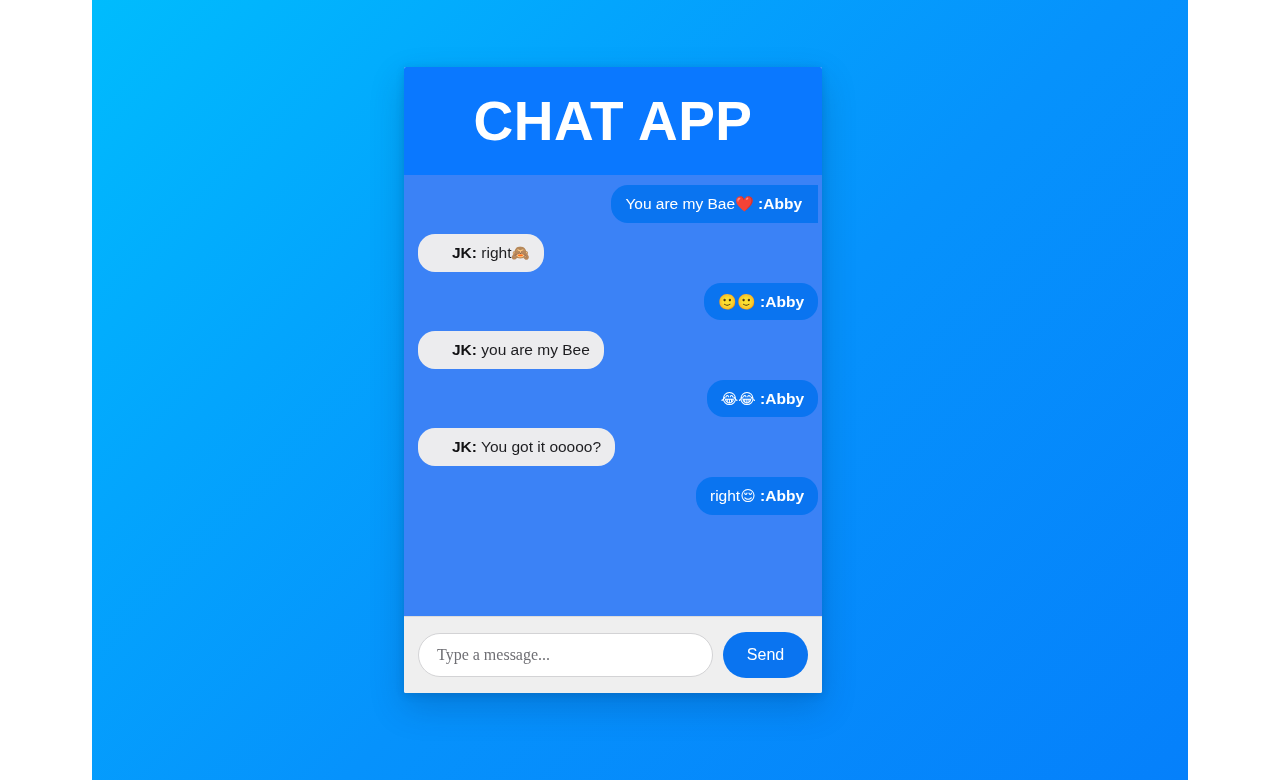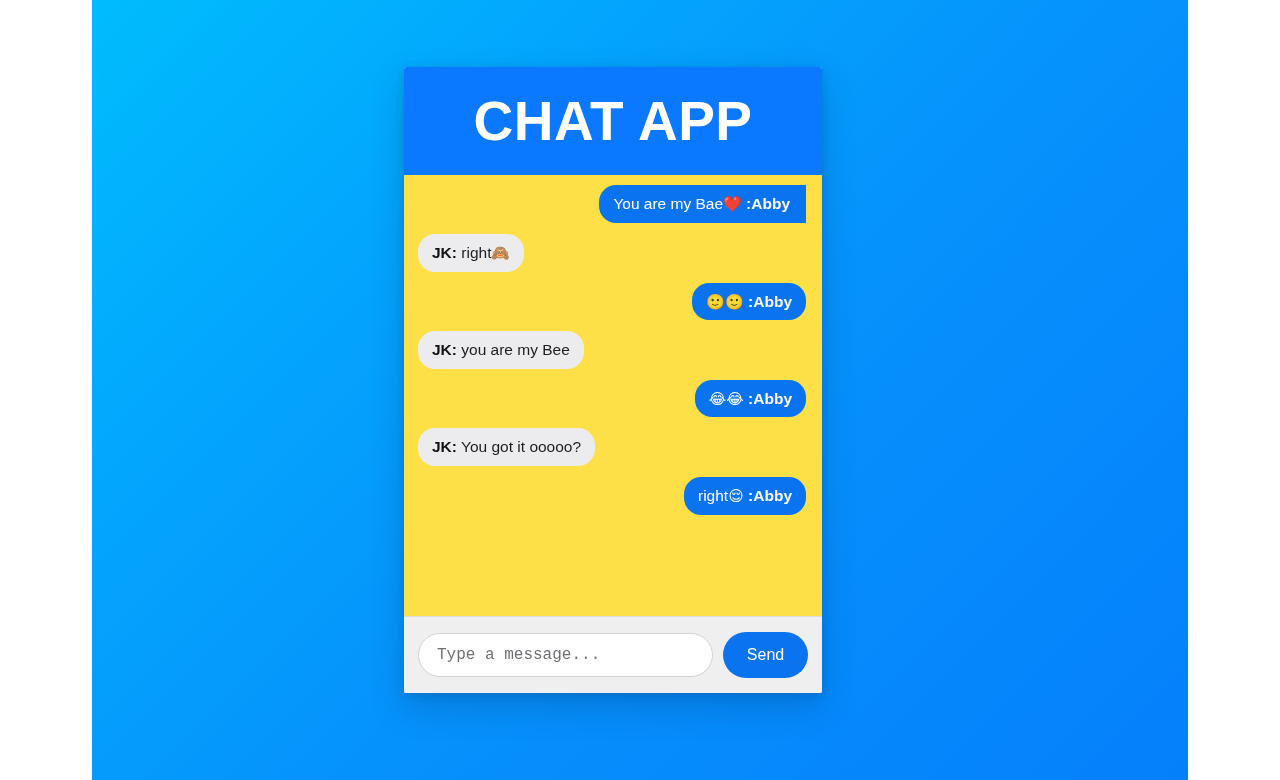--- a/index.html
+++ b/index.html
@@ -60,22 +60,22 @@
     font-size: 55px;
     font-weight: bold;
     letter-spacing: 0.5px;
     line-height: 1;
     font-family: "Liberation Sans", sans-serif;
   }
 
   
   .messages {
     flex: 1 1 auto;
-    background: #fde047;
-    padding: 10px 16px 6px 0;
+    background: #3b82f6;
+    padding: 10px 4px 6px 0;
     overflow: hidden;
     display: flex;
     flex-direction: column;
   }
 
   .msg-row {
     display: flex;
     padding: 0 0px;
     margin-bottom: 11px;
   }
@@ -92,20 +92,21 @@
   }
 
   .bubble.incoming {
     background: #ececee;
     color: #1d1d20;
     border-radius: 17px;
   }
   .bubble.incoming .sender {
     font-weight: bold;
     color: #121214;
+    margin-left: 20px;
   }
 
   .bubble.outgoing {
     background: #0a74f0;
     color: #ffffff;
     border-radius: 17px 17px 17px 17px;
   }
   .bubble.outgoing .sender {
     font-weight: bold;
     color: #ffffff;
@@ -135,21 +136,21 @@
   .message-input {
     flex: 1 1 auto;
     height: 44px;
     border-radius: 22px;
     border: 1px solid #d3d3d5;
     background: #ffffff;
     padding: 0 18px;
     font-size: 16px;
     color: #222;
     outline: none;
-    font-family: Liberation Mono, monospace;
+    font-family: Liberation Serif, serif;
   }
   .message-input::placeholder { color: #6f6f74; }
 
   .send-button {
     flex: 0 0 auto;
     height: 46px;
     min-width: 85px;
     padding: 0 20px;
     border: none;
     border-radius: 23px;

